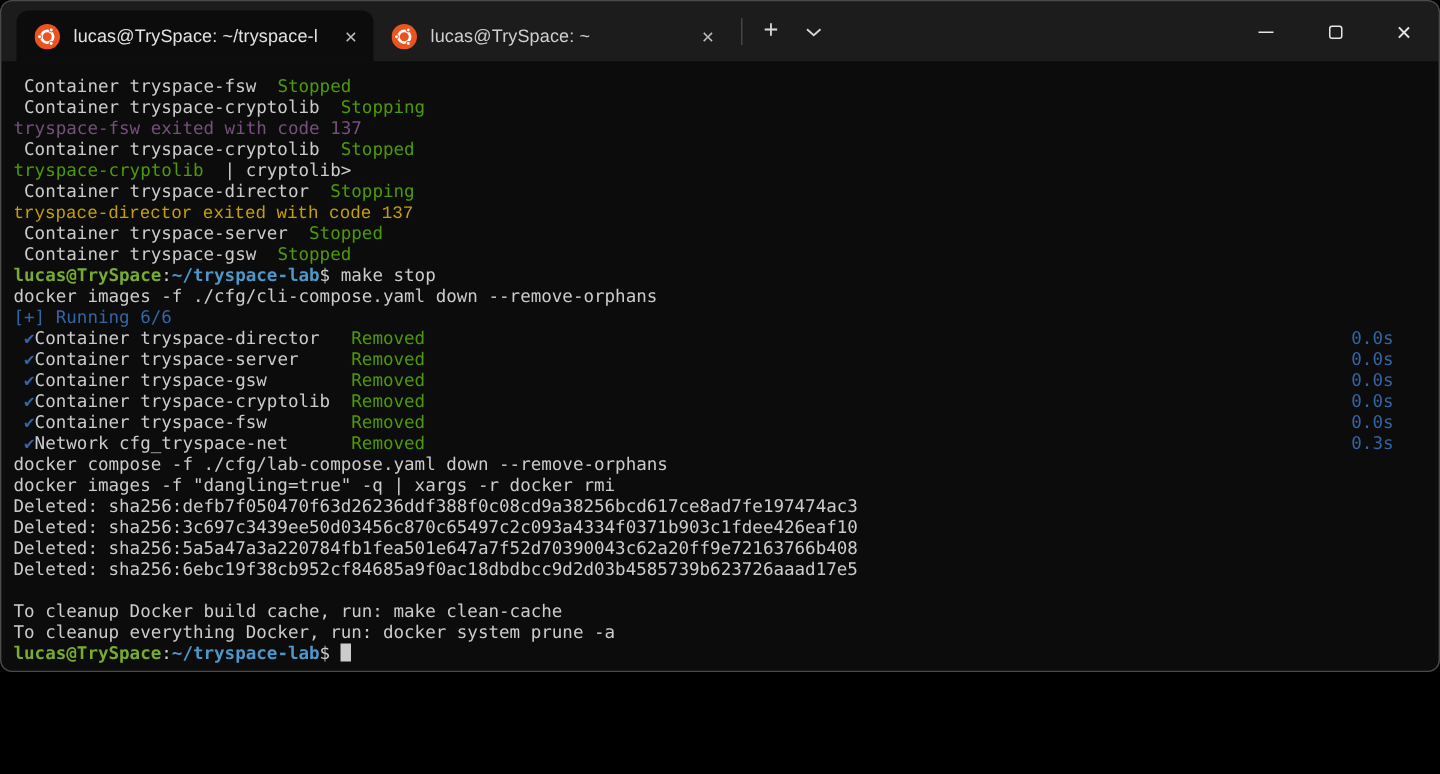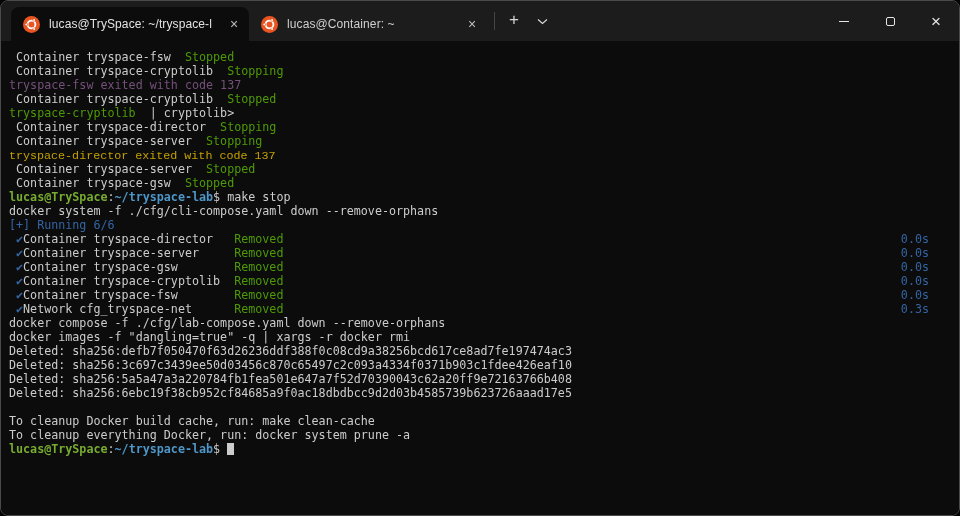--- a/index.html
+++ b/index.html
@@ -1,18 +1,18 @@
 <!DOCTYPE html>
 <html><head>
 <meta charset="utf-8">
 <style>
   * { margin:0; padding:0; box-sizing:border-box; }
   html,body { width:960px; height:516px; background:#000; overflow:hidden; }
   .window {
-    width:960px; height:516px;
+    width:960px; height:448px;
     border:1px solid #4a4a4a; border-radius:8px;
     background:#0c0c0c; overflow:hidden;
     font-family:"Liberation Sans", sans-serif;
   }
   .titlebar {
     height:40px; background:#1c1c1c;
     display:flex; align-items:flex-end;
     padding-left:10px; user-select:none;
   }
   .tab {
@@ -81,21 +81,21 @@
       <svg class="ubuntu-badge" viewBox="0 0 20 20">
         <circle cx="10" cy="10" r="10" fill="#e95420"></circle>
         <circle cx="10" cy="10" r="4.6" fill="none" stroke="#ffffff" stroke-width="2.1"></circle>
         <circle cx="3.9" cy="10" r="1.9" fill="#e95420"></circle>
         <circle cx="13.1" cy="4.7" r="1.9" fill="#e95420"></circle>
         <circle cx="13.1" cy="15.3" r="1.9" fill="#e95420"></circle>
         <circle cx="3.9" cy="10" r="1.15" fill="#ffffff"></circle>
         <circle cx="13.1" cy="4.7" r="1.15" fill="#ffffff"></circle>
         <circle cx="13.1" cy="15.3" r="1.15" fill="#ffffff"></circle>
       </svg>
-      <span class="tab-title">lucas@Container: ~</span>
+      <span class="tab-title">lucas@TrySpace: ~</span>
       <span class="tab-close">×</span>
     </div>
 
     <div class="bar-divider"></div>
     <div class="bar-btn plus">+</div>
     <div class="bar-btn">
       <svg width="11" height="7" viewBox="0 0 11 7">
         <polyline points="1,1.5 5.5,5.5 10,1.5" fill="none" stroke="#d6d6d6" stroke-width="1.2"></polyline>
       </svg>
     </div>
@@ -115,26 +115,25 @@
     </div>
   </div>
 
   <div class="terminal" id="term">
       <div class="tline"><span style="color: rgb(204, 204, 204);"> Container tryspace-fsw  </span><span style="color: rgb(78, 154, 6);">Stopped</span></div>
       <div class="tline"><span style="color: rgb(204, 204, 204);"> Container tryspace-cryptolib  </span><span style="color: rgb(78, 154, 6);">Stopping</span></div>
       <div class="tline"><span style="color: rgb(117, 80, 123);">tryspace-fsw exited with code 137</span></div>
       <div class="tline"><span style="color: rgb(204, 204, 204);"> Container tryspace-cryptolib  </span><span style="color: rgb(78, 154, 6);">Stopped</span></div>
       <div class="tline"><span style="color: rgb(78, 154, 6);">tryspace-cryptolib </span><span style="color: rgb(204, 204, 204);"> | cryptolib&gt;</span></div>
       <div class="tline"><span style="color: rgb(204, 204, 204);"> Container tryspace-director  </span><span style="color: rgb(78, 154, 6);">Stopping</span></div>
-      <div class="tline"><span style="color: rgb(204, 204, 204);"> Container tryspace-server  </span><span style="color: rgb(78, 154, 6);">Stopping</span></div>
       <div class="tline"><span style="color: rgb(196, 160, 0); font-family: Liberation Mono, monospace;">tryspace-director exited with code 137</span></div>
       <div class="tline"><span style="color: rgb(204, 204, 204);"> Container tryspace-server  </span><span style="color: rgb(78, 154, 6);">Stopped</span></div>
       <div class="tline"><span style="color: rgb(204, 204, 204);"> Container tryspace-gsw  </span><span style="color: rgb(78, 154, 6);">Stopped</span></div>
       <div class="tline"><span class="b" style="color: rgb(120, 172, 48);">lucas@TrySpace</span><span style="color: rgb(204, 204, 204);">:</span><span class="b" style="color: rgb(78, 151, 201);">~/tryspace-lab</span><span style="color: rgb(204, 204, 204);">$ </span><span style="color: rgb(204, 204, 204);">make stop</span></div>
-      <div class="tline"><span style="color: rgb(204, 204, 204);">docker system -f ./cfg/cli-compose.yaml down --remove-orphans</span></div>
+      <div class="tline"><span style="color: rgb(204, 204, 204);">docker images -f ./cfg/cli-compose.yaml down --remove-orphans</span></div>
       <div class="tline"><span style="color: rgb(52, 101, 164);">[+] Running 6/6</span></div>
       <div class="tline"><span style="color: rgb(52, 101, 164);"> ✔</span><span style="color: rgb(204, 204, 204);">Container tryspace-director   </span><span style="color: rgb(78, 154, 6);">Removed</span><span class="ttime" style="color: rgb(52, 101, 164);">0.0s</span></div>
       <div class="tline"><span style="color: rgb(52, 101, 164);"> ✔</span><span style="color: rgb(204, 204, 204);">Container tryspace-server     </span><span style="color: rgb(78, 154, 6);">Removed</span><span class="ttime" style="color: rgb(52, 101, 164);">0.0s</span></div>
       <div class="tline"><span style="color: rgb(52, 101, 164);"> ✔</span><span style="color: rgb(204, 204, 204);">Container tryspace-gsw        </span><span style="color: rgb(78, 154, 6);">Removed</span><span class="ttime" style="color: rgb(52, 101, 164);">0.0s</span></div>
       <div class="tline"><span style="color: rgb(52, 101, 164);"> ✔</span><span style="color: rgb(204, 204, 204);">Container tryspace-cryptolib  </span><span style="color: rgb(78, 154, 6);">Removed</span><span class="ttime" style="color: rgb(52, 101, 164);">0.0s</span></div>
       <div class="tline"><span style="color: rgb(52, 101, 164);"> ✔</span><span style="color: rgb(204, 204, 204);">Container tryspace-fsw        </span><span style="color: rgb(78, 154, 6);">Removed</span><span class="ttime" style="color: rgb(52, 101, 164);">0.0s</span></div>
       <div class="tline"><span style="color: rgb(52, 101, 164);"> ✔</span><span style="color: rgb(204, 204, 204); margin-top: 10px;">Network cfg_tryspace-net      </span><span style="color: rgb(78, 154, 6);">Removed</span><span class="ttime" style="color: rgb(52, 101, 164);">0.3s</span></div>
       <div class="tline"><span style="color: rgb(204, 204, 204);">docker compose -f ./cfg/lab-compose.yaml down --remove-orphans</span></div>
       <div class="tline"><span style="color: rgb(204, 204, 204);">docker images -f "dangling=true" -q | xargs -r docker rmi</span></div>
       <div class="tline"><span style="color: rgb(204, 204, 204);">Deleted: sha256:defb7f050470f63d26236ddf388f0c08cd9a38256bcd617ce8ad7fe197474ac3</span></div>

